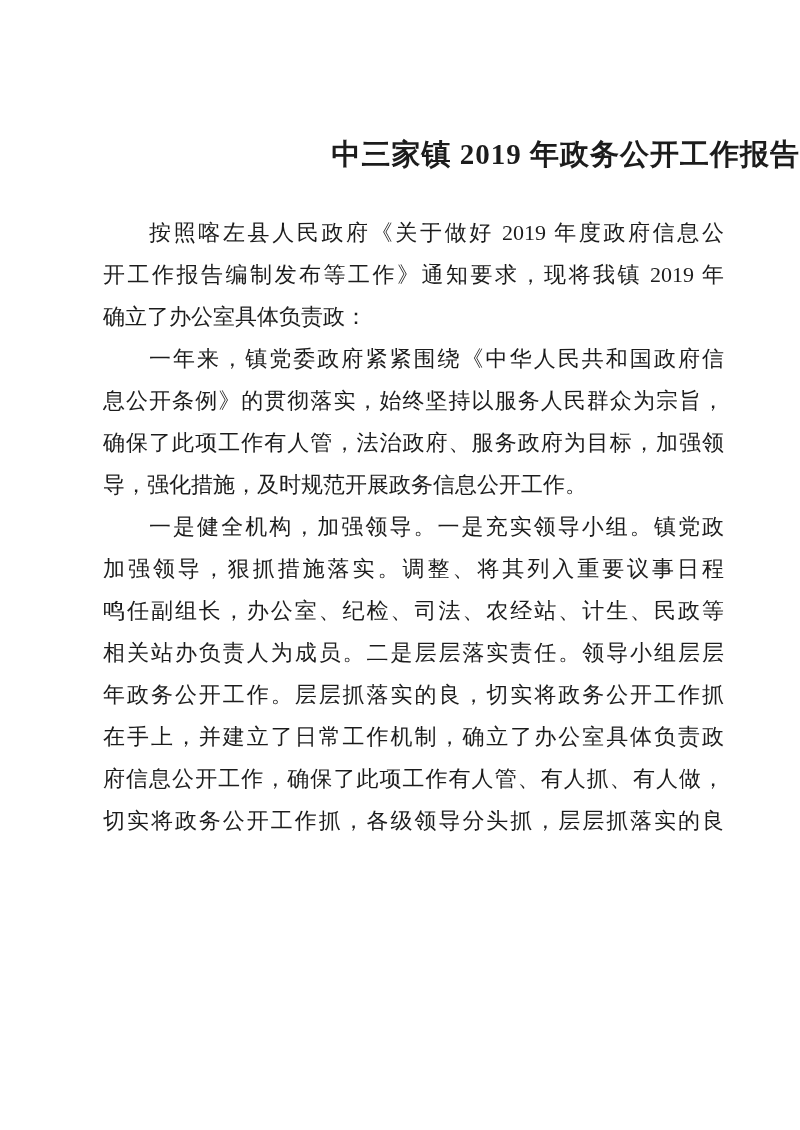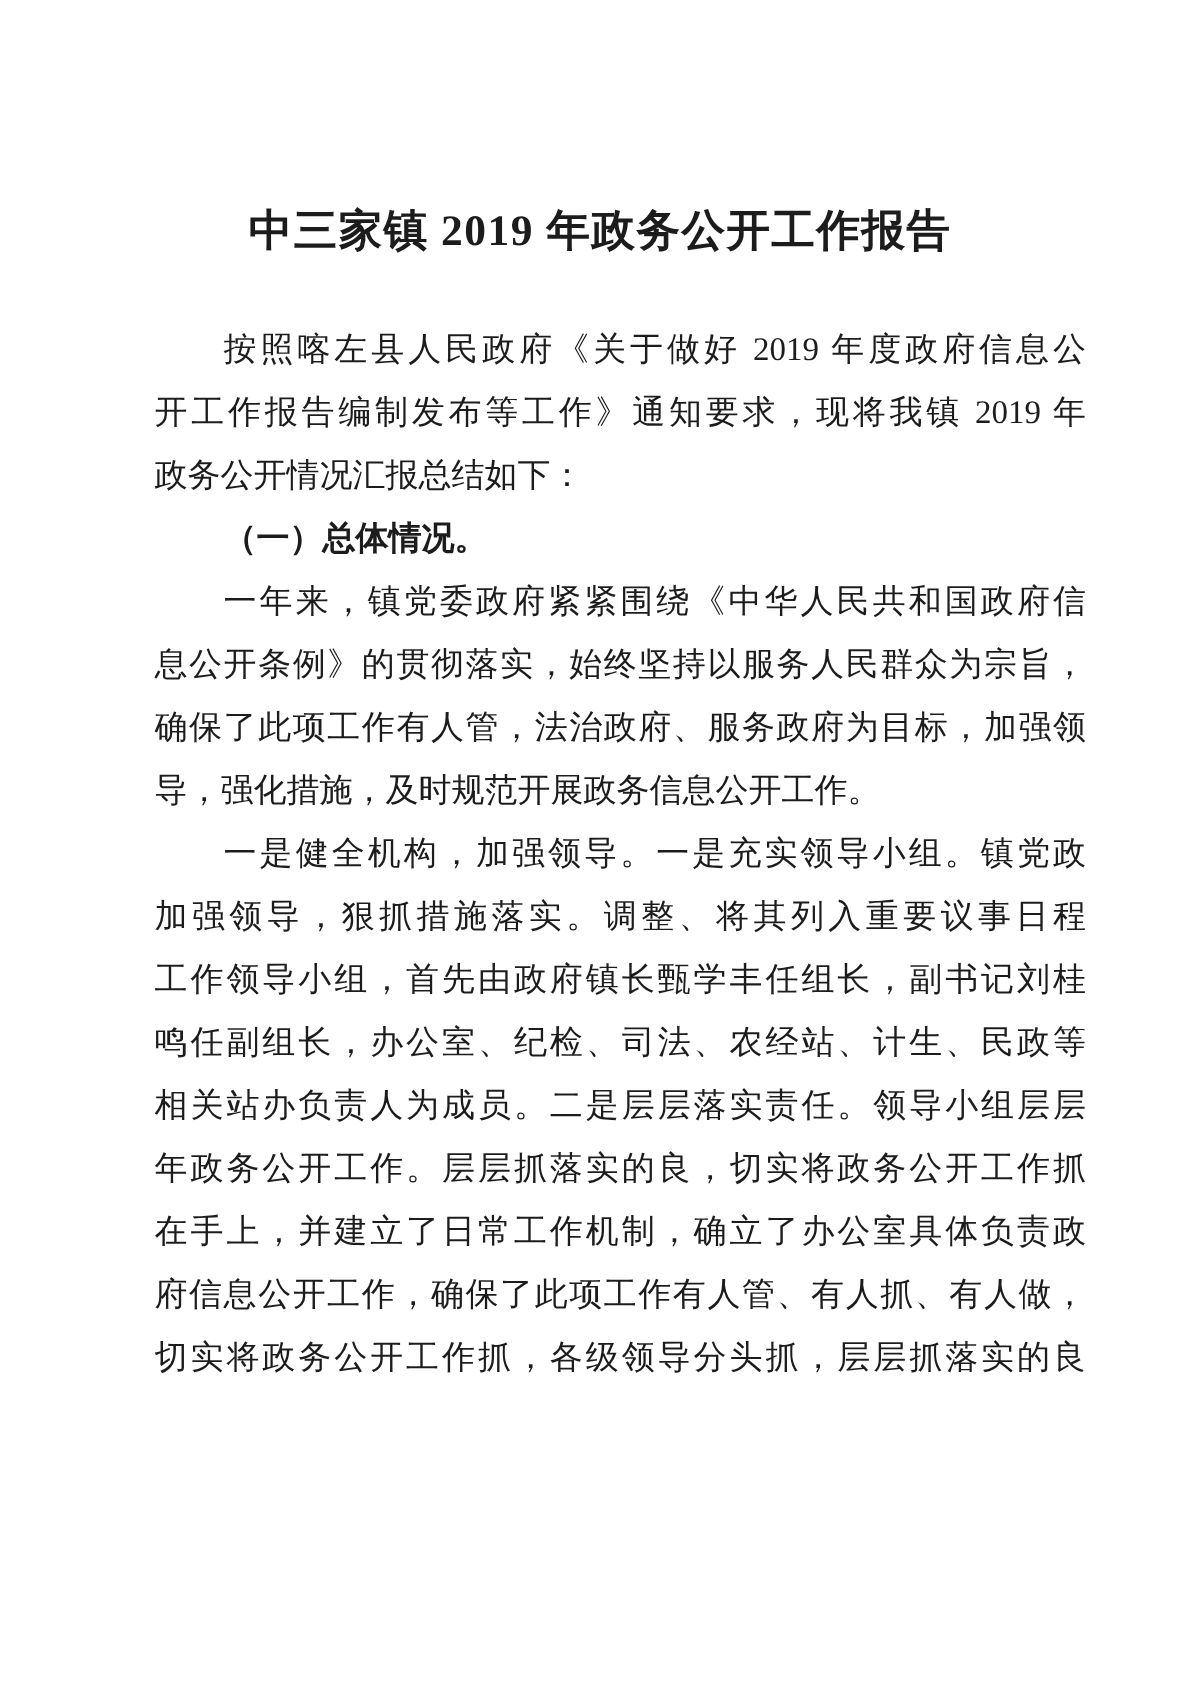--- a/index.html
+++ b/index.html
@@ -17,21 +17,21 @@
     width: 800px;
     height: 1130px;
     background: #ffffff;
     overflow: hidden;
     color: #1c1c1c;
   }
   .doc-title {
     margin-top: 130px;
     height: 48px;
     line-height: 48px;
-    text-align: center;
+    text-align: right;
     font-size: 29px;
     font-weight: bold;
     letter-spacing: 1px;
     white-space: nowrap;
   }
   .content {
     margin: 34px 76px 0 103px; 
   }
   .line {
     height: 42px;
@@ -56,38 +56,34 @@
 
 <div class="page">
 
   <div class="doc-title">中三家镇 2019 年政务公开工作报告</div>
 
   <div class="content">
 
     <div>
       <div class="line justify indent">按照喀左县人民政府《关于做好 2019 年度政府信息公</div>
       <div class="line justify">开工作报告编制发布等工作》通知要求，现将我镇 2019 年</div>
-      <div class="line">政务公开情况汇报总结如下：</div>
+      <div class="line">确立了办公室具体负责政：</div>
     </div>
 
-    <div>
-      <div class="line heading indent">（一）总体情况。</div>
-    </div>
 
     <div>
       <div class="line justify indent">一年来，镇党委政府紧紧围绕《中华人民共和国政府信</div>
       <div class="line justify">息公开条例》的贯彻落实，始终坚持以服务人民群众为宗旨，</div>
       <div class="line justify">确保了此项工作有人管，法治政府、服务政府为目标，加强领</div>
       <div class="line">导，强化措施，及时规范开展政务信息公开工作。</div>
     </div>
 
     <div>
       <div class="line justify indent">一是健全机构，加强领导。一是充实领导小组。镇党政</div>
       <div class="line justify">加强领导，狠抓措施落实。调整、将其列入重要议事日程</div>
-      <div class="line justify">工作领导小组，首先由政府镇长甄学丰任组长，副书记刘桂</div>
       <div class="line justify">鸣任副组长，办公室、纪检、司法、农经站、计生、民政等</div>
       <div class="line justify">相关站办负责人为成员。二是层层落实责任。领导小组层层</div>
       <div class="line justify">年政务公开工作。层层抓落实的良，切实将政务公开工作抓</div>
       <div class="line justify">在手上，并建立了日常工作机制，确立了办公室具体负责政</div>
       <div class="line justify">府信息公开工作，确保了此项工作有人管、有人抓、有人做，</div>
       <div class="line justify">切实将政务公开工作抓，各级领导分头抓，层层抓落实的良</div>
     </div>
 
   </div>
 </div>

